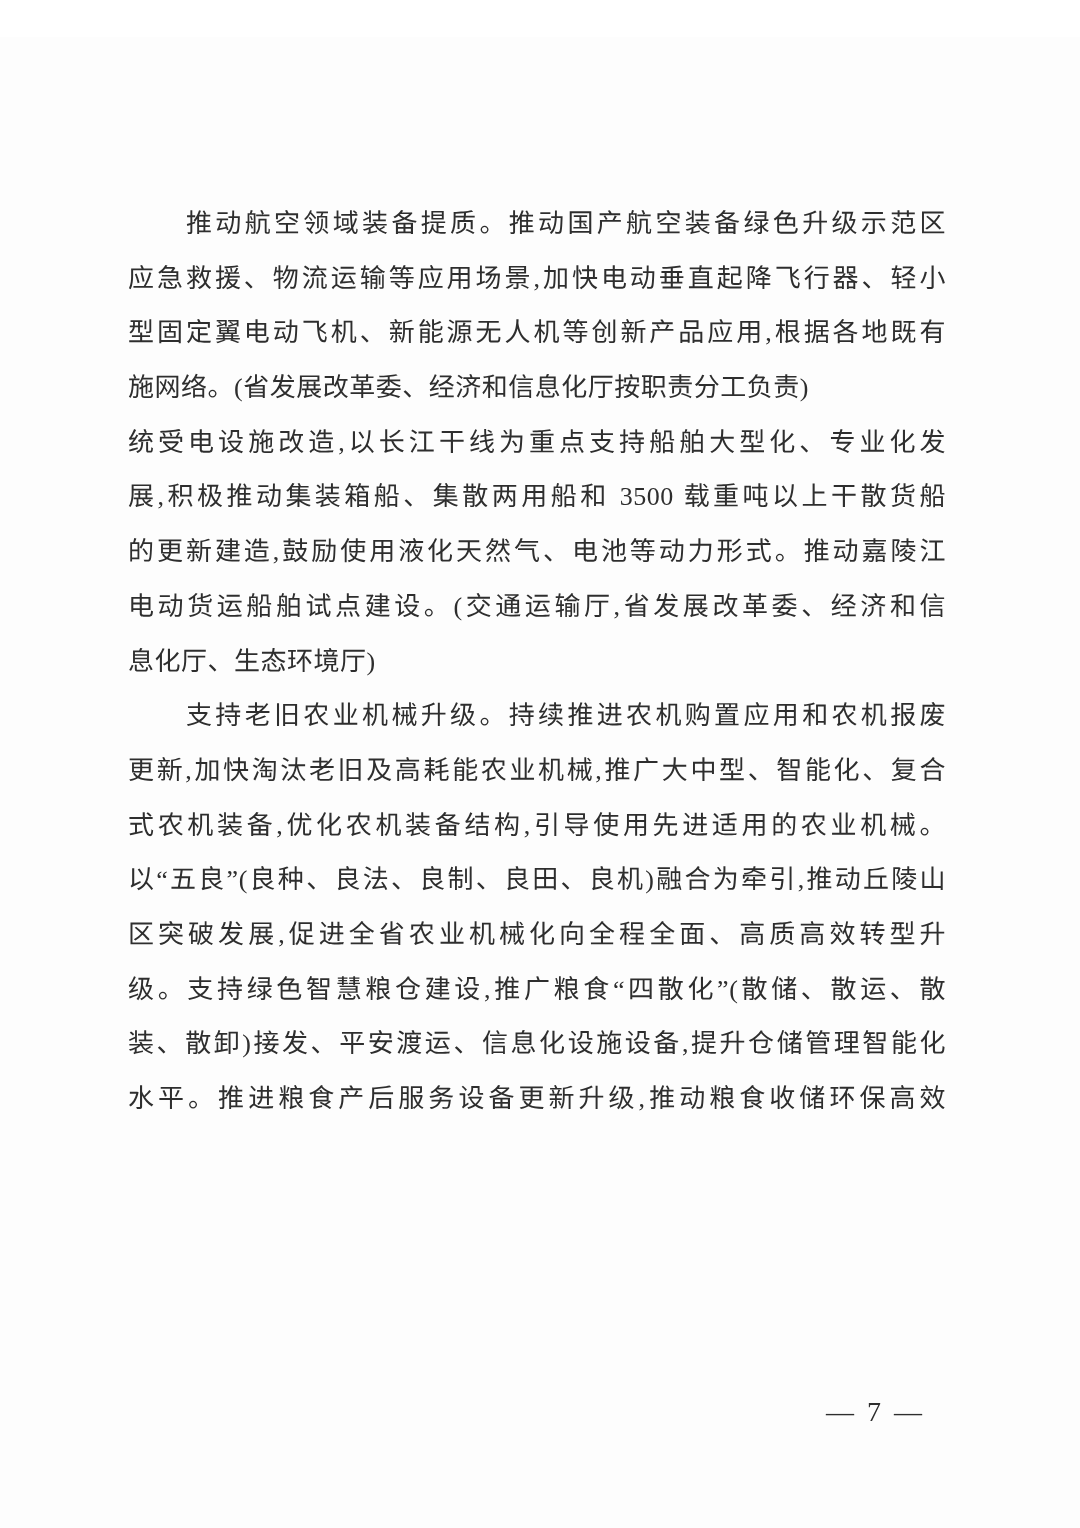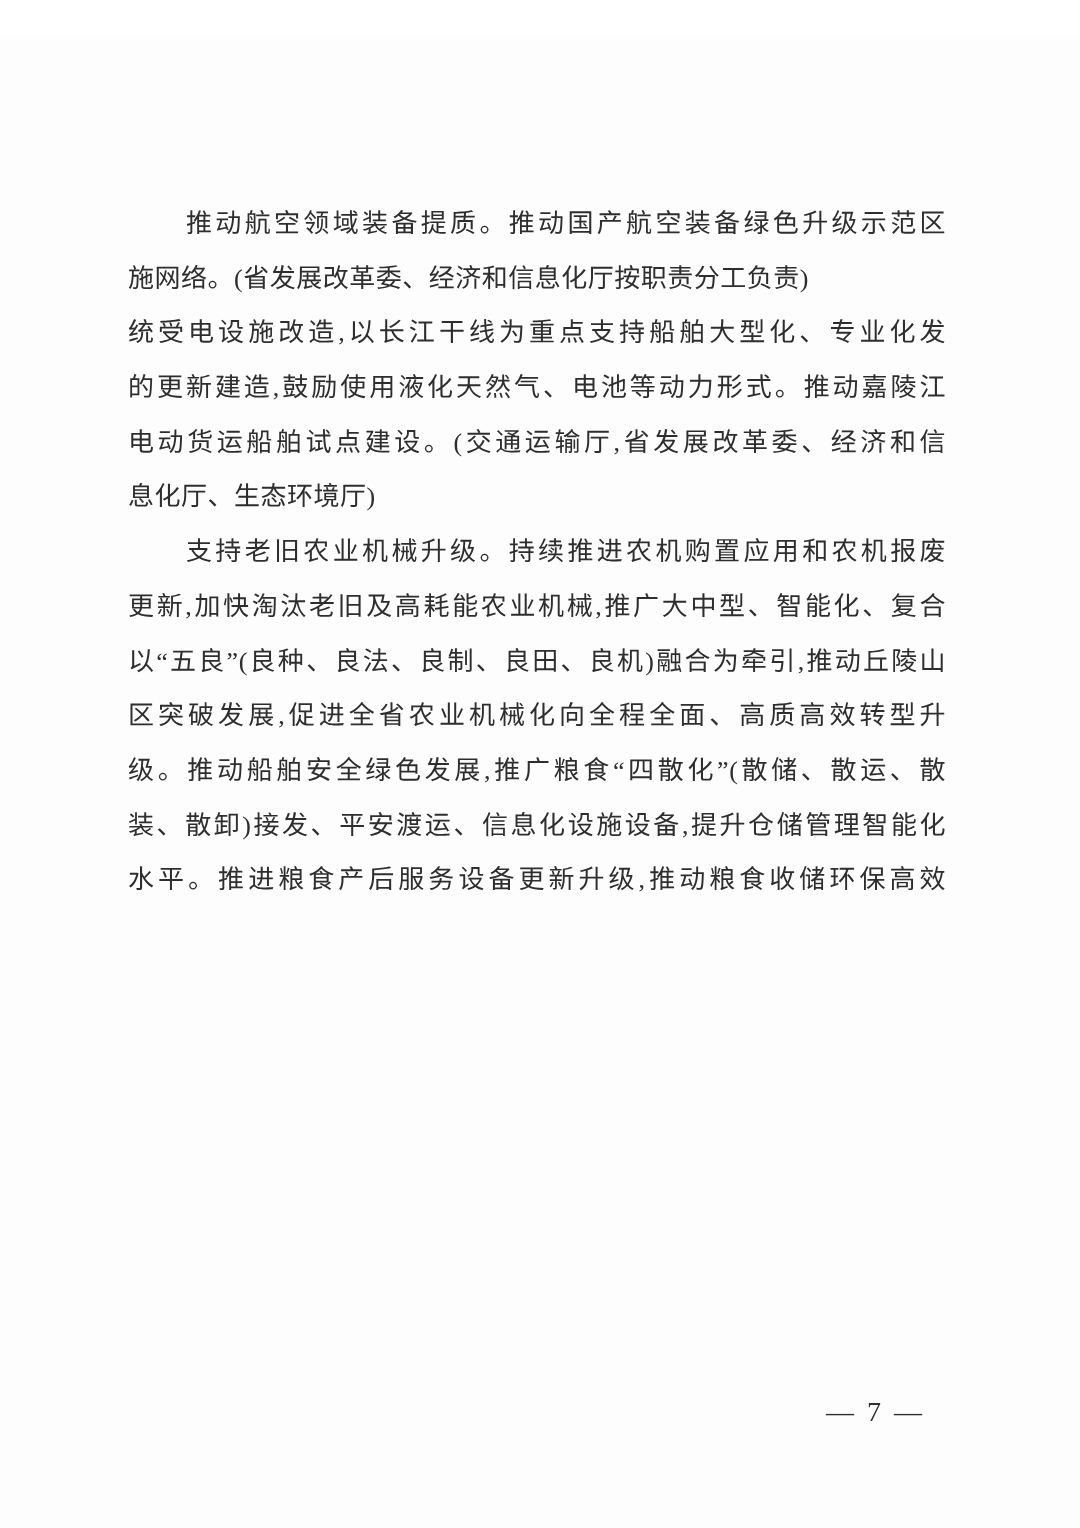--- a/index.html
+++ b/index.html
@@ -57,32 +57,36 @@
     color: #2e2e2e;
   }
 </style>
 </head>
 <body>
 
 <div class="page">
   <div class="text-block" id="text-block">
       <div class="paragraph">
         <div class="line first">推动航空领域装备提质。推动国产航空装备绿色升级示范区</div>
+        <div class="line">应急救援、物流运输等应用场景,加快电动垂直起降飞行器、轻小</div>
+        <div class="line">型固定翼电动飞机、新能源无人机等创新产品应用,根据各地既有</div>
         <div class="line last">施网络。(省发展改革委、经济和信息化厅按职责分工负责)</div>
       </div>
       <div class="paragraph">
         <div class="line">统受电设施改造,以长江干线为重点支持船舶大型化、专业化发</div>
+        <div class="line">展,积极推动集装箱船、集散两用船和 3500 载重吨以上干散货船</div>
         <div class="line">的更新建造,鼓励使用液化天然气、电池等动力形式。推动嘉陵江</div>
         <div class="line">电动货运船舶试点建设。(交通运输厅,省发展改革委、经济和信</div>
         <div class="line last">息化厅、生态环境厅)</div>
       </div>
       <div class="paragraph">
         <div class="line first">支持老旧农业机械升级。持续推进农机购置应用和农机报废</div>
         <div class="line">更新,加快淘汰老旧及高耗能农业机械,推广大中型、智能化、复合</div>
+        <div class="line">式农机装备,优化农机装备结构,引导使用先进适用的农业机械。</div>
         <div class="line">以“五良”(良种、良法、良制、良田、良机)融合为牵引,推动丘陵山</div>
         <div class="line">区突破发展,促进全省农业机械化向全程全面、高质高效转型升</div>
-        <div class="line">级。推动船舶安全绿色发展,推广粮食“四散化”(散储、散运、散</div>
+        <div class="line">级。支持绿色智慧粮仓建设,推广粮食“四散化”(散储、散运、散</div>
         <div class="line">装、散卸)接发、平安渡运、信息化设施设备,提升仓储管理智能化</div>
         <div class="line">水平。推进粮食产后服务设备更新升级,推动粮食收储环保高效</div>
       </div>
     </div>
   <div class="page-number">— 7 —</div>
 </div>
 
 </body></html>

